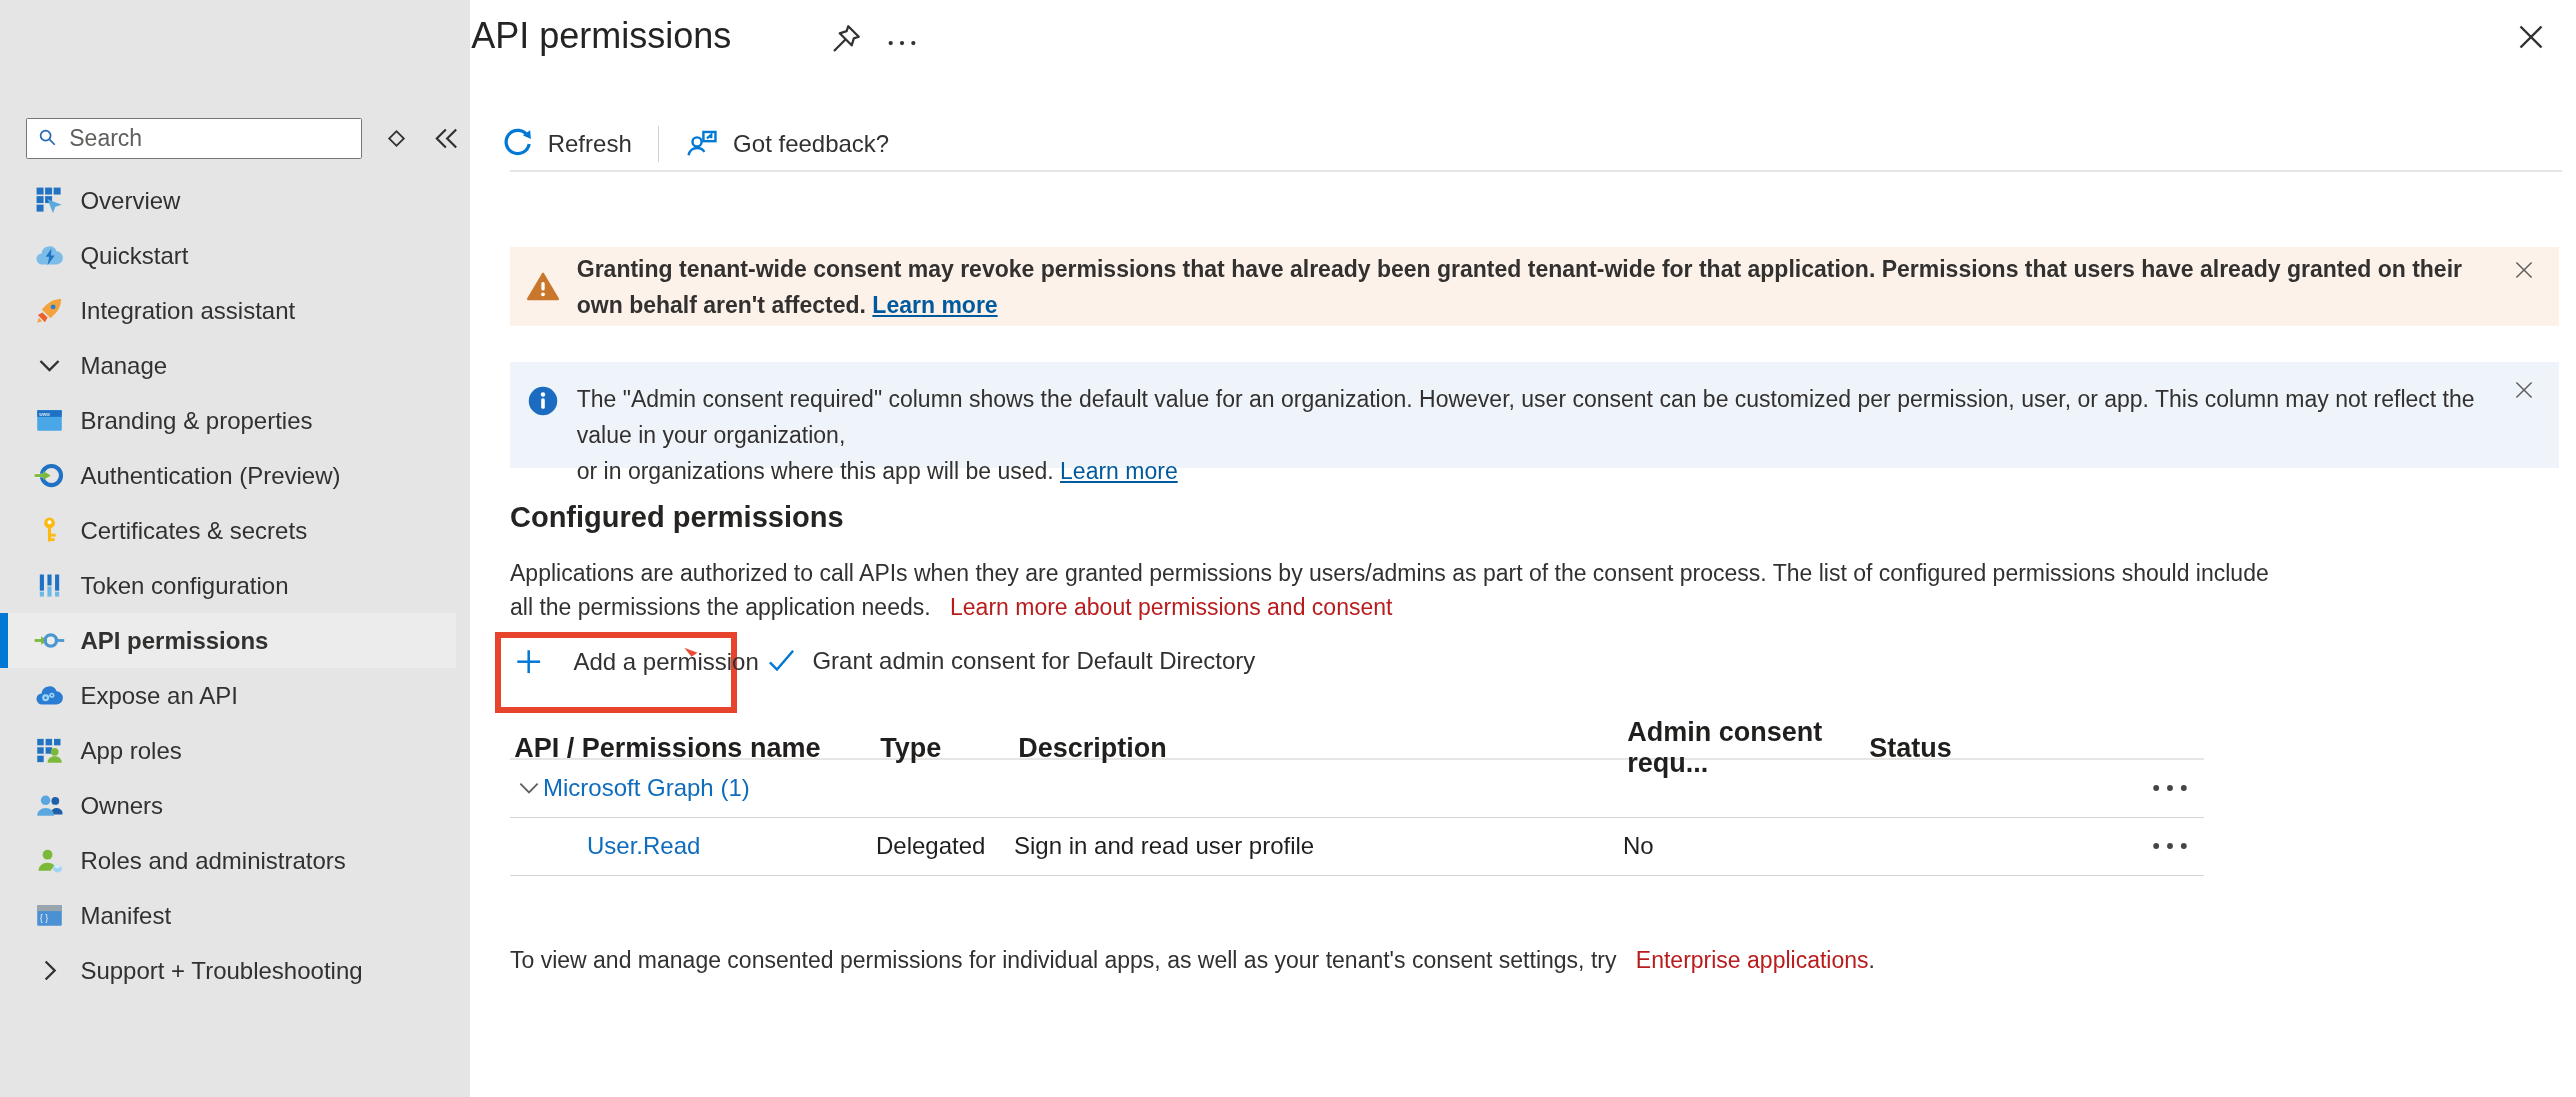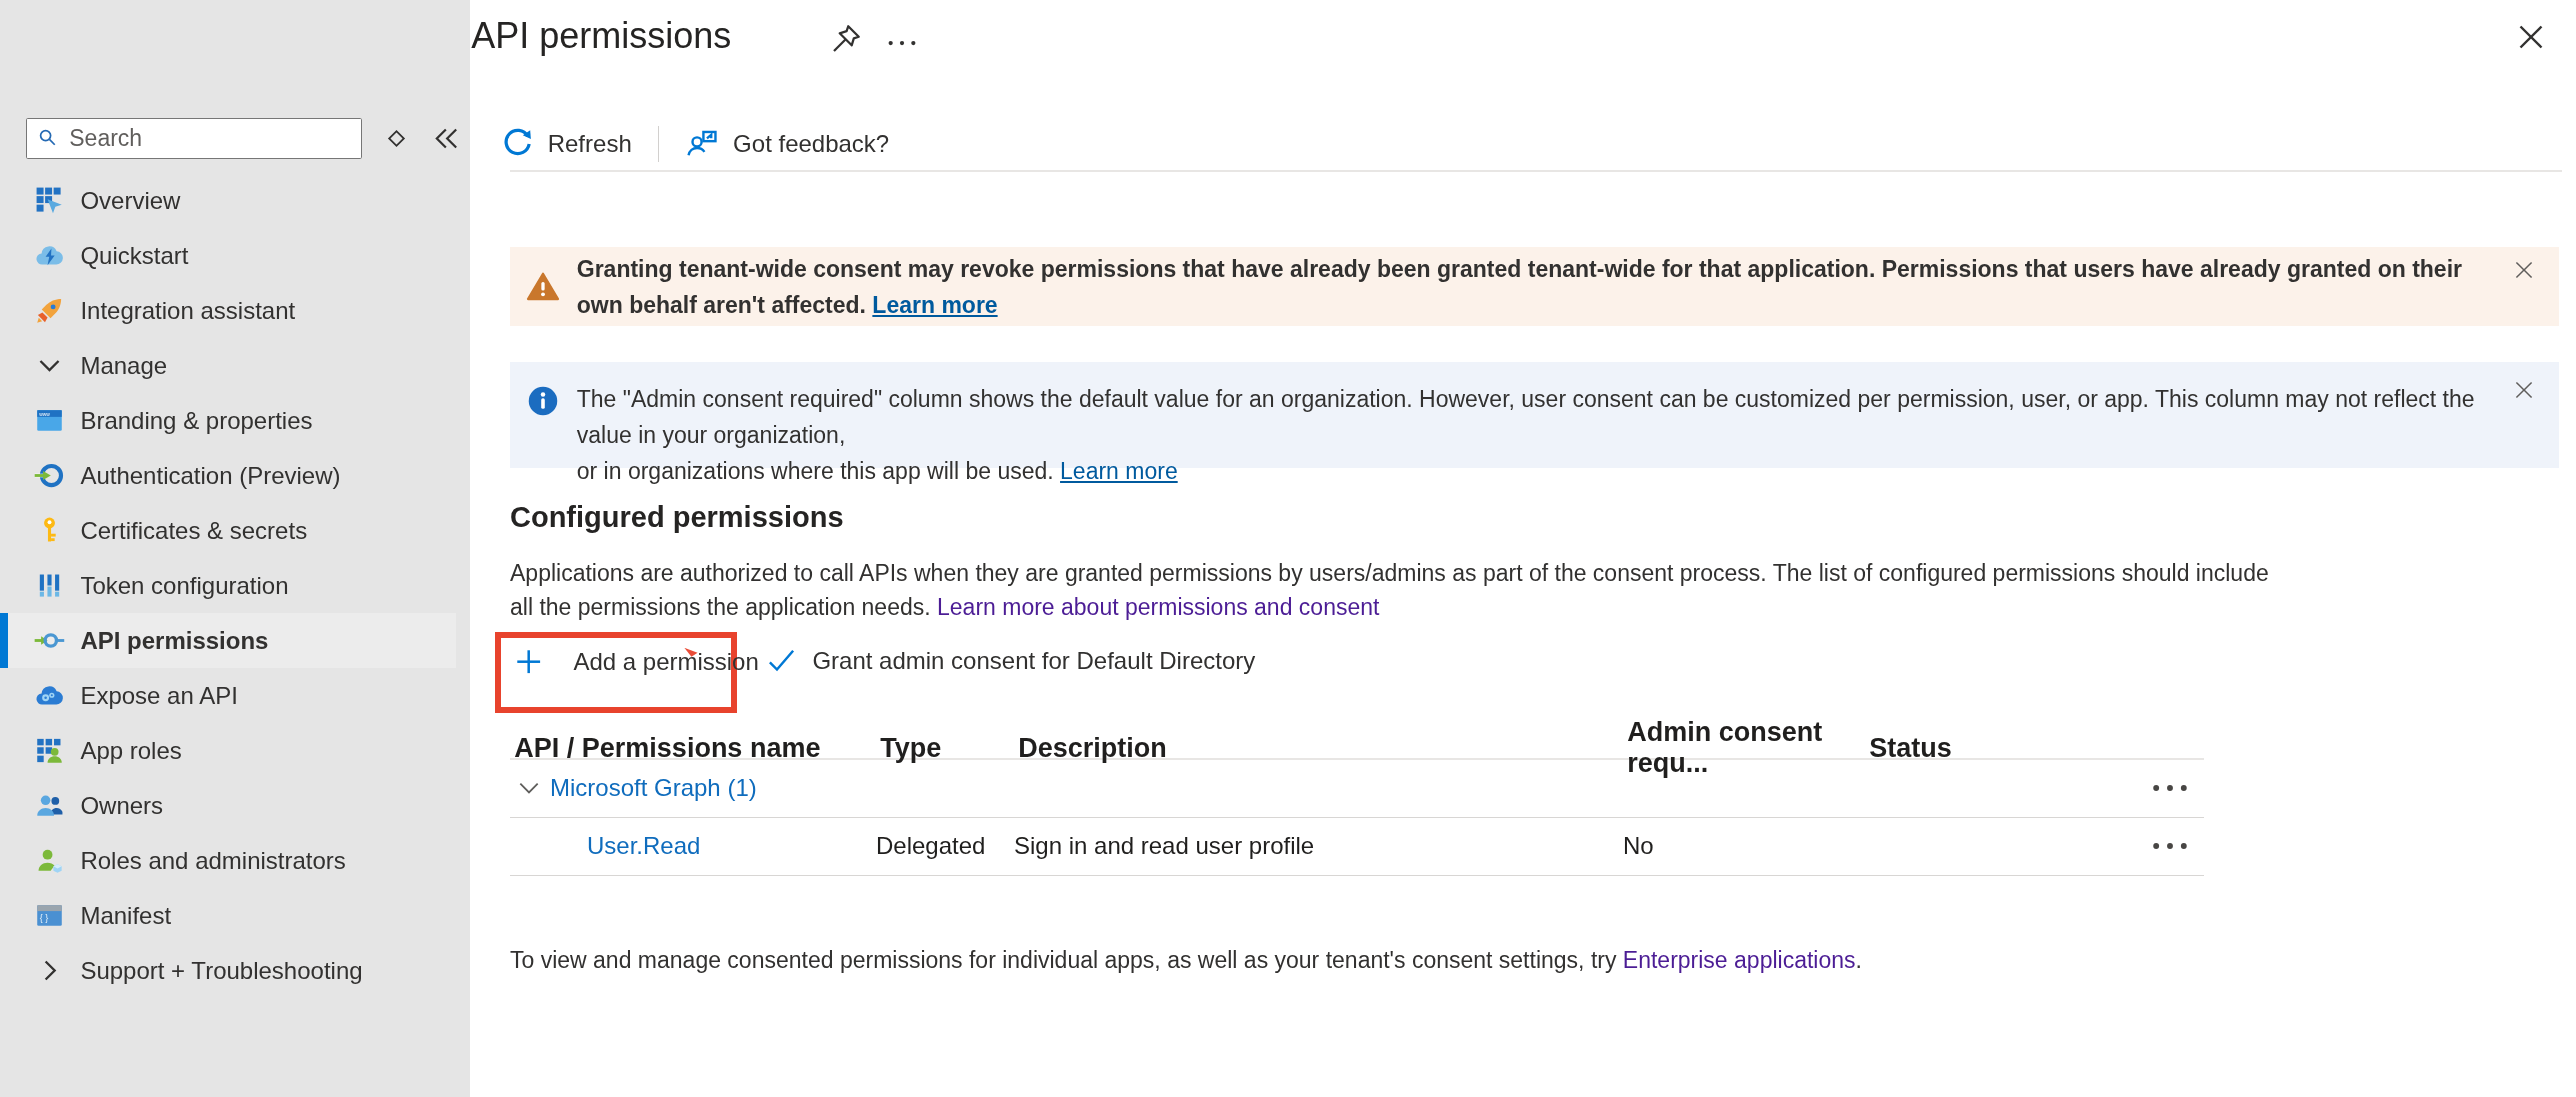--- a/index.html
+++ b/index.html
@@ -44,36 +44,36 @@
   .banner-warning{top:247px;height:79px;background:#fcf2ea;display:flex;align-items:center;padding:0 60px 0 15.4px;font-weight:bold;}
   .banner-info{top:362px;height:106px;background:#eff3fa;display:flex;align-items:flex-start;padding:19px 60px 0 15.4px;}
   .banner-icon{width:36px;height:36px;flex:0 0 36px;margin-right:15.4px;}
   .banner-text{font-size:23px;line-height:36px;color:#323130;}
   .banner-link{color:#005a9e;text-decoration:underline;cursor:pointer;}
   .banner-close{position:absolute;right:22px;top:10.3px;width:26px;height:26px;cursor:pointer;}
 
   
   .section-title{position:absolute;left:510px;top:501px;font-size:29px;font-weight:600;color:#252423;}
   .section-desc{position:absolute;left:510px;top:556px;font-size:23px;line-height:34px;color:#323130;}
-  .text-link{color:#4c1d95;cursor:pointer;text-decoration:none;}
+  .text-link{color:#b91c1c;cursor:pointer;text-decoration:none;margin-left:13px;}
 
   .annotation-rect{position:absolute;left:495px;top:632px;width:242px;height:81px;border:6.9px solid #e8432d;box-sizing:border-box;}
   .annotation-arrow{position:absolute;left:683px;top:648px;width:19px;height:12px;}
   .add-btn{position:absolute;left:515px;top:648px;display:flex;align-items:center;gap:31px;font-size:24px;color:#323130;cursor:pointer;}
   .add-btn .tb-icon{width:27.4px;height:27.4px;}
   .grant-btn{position:absolute;left:766px;top:645px;display:flex;align-items:center;gap:15.4px;font-size:24px;color:#323130;cursor:pointer;}
   .grant-btn .tb-icon{width:31px;height:31px;}
 
   
   .perm-table{position:absolute;left:510px;top:717px;width:1694px;}
   .t-head{display:grid;grid-template-columns:366px 138px 609px 242px 339px;height:41px;align-items:center;padding-left:4.3px;font-size:27px;font-weight:700;color:#201f1e;}
   .t-rule{height:1.7px;background:#e8e6e4;}
   .t-group{height:57px;display:flex;align-items:center;position:relative;border-bottom:1.7px solid #d8d6d4;}
   .t-group .chev{width:26px;height:26px;margin-left:6px;cursor:pointer;}
-  .t-group .g-link{margin-left:8px;font-size:24px;color:#0f6cbd;cursor:pointer;text-align:center;}
+  .t-group .g-link{margin-left:1px;font-size:24px;color:#0f6cbd;cursor:pointer;text-align:center;}
   .t-row{height:57px;display:grid;grid-template-columns:366px 138px 609px 242px 339px;align-items:center;position:relative;border-bottom:1.7px solid #d8d6d4;font-size:24px;color:#201f1e;}
   .t-row .c-name{padding-left:77px;color:#0f6cbd;cursor:pointer;}
   .row-dots{position:absolute;right:15.4px;top:50%;transform:translateY(-50%);width:38px;height:10.3px;cursor:pointer;}
 
   
   .footer-note{position:absolute;left:510px;top:947px;font-size:23px;color:#323130;}
 </style>
 </head>
 <body>
 

